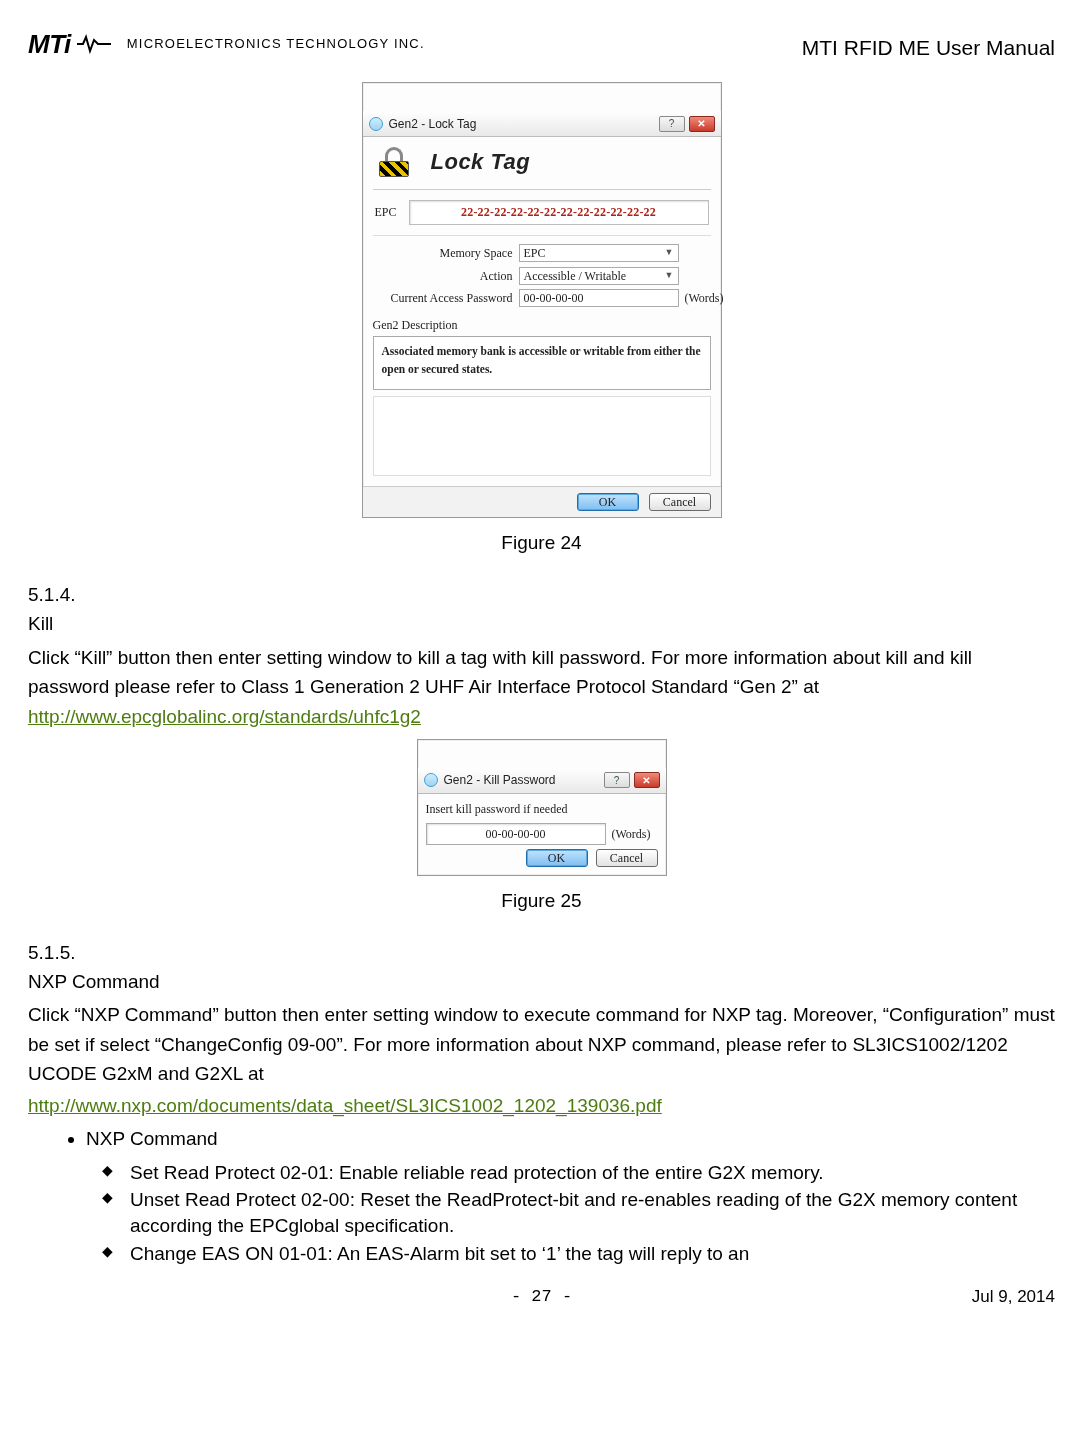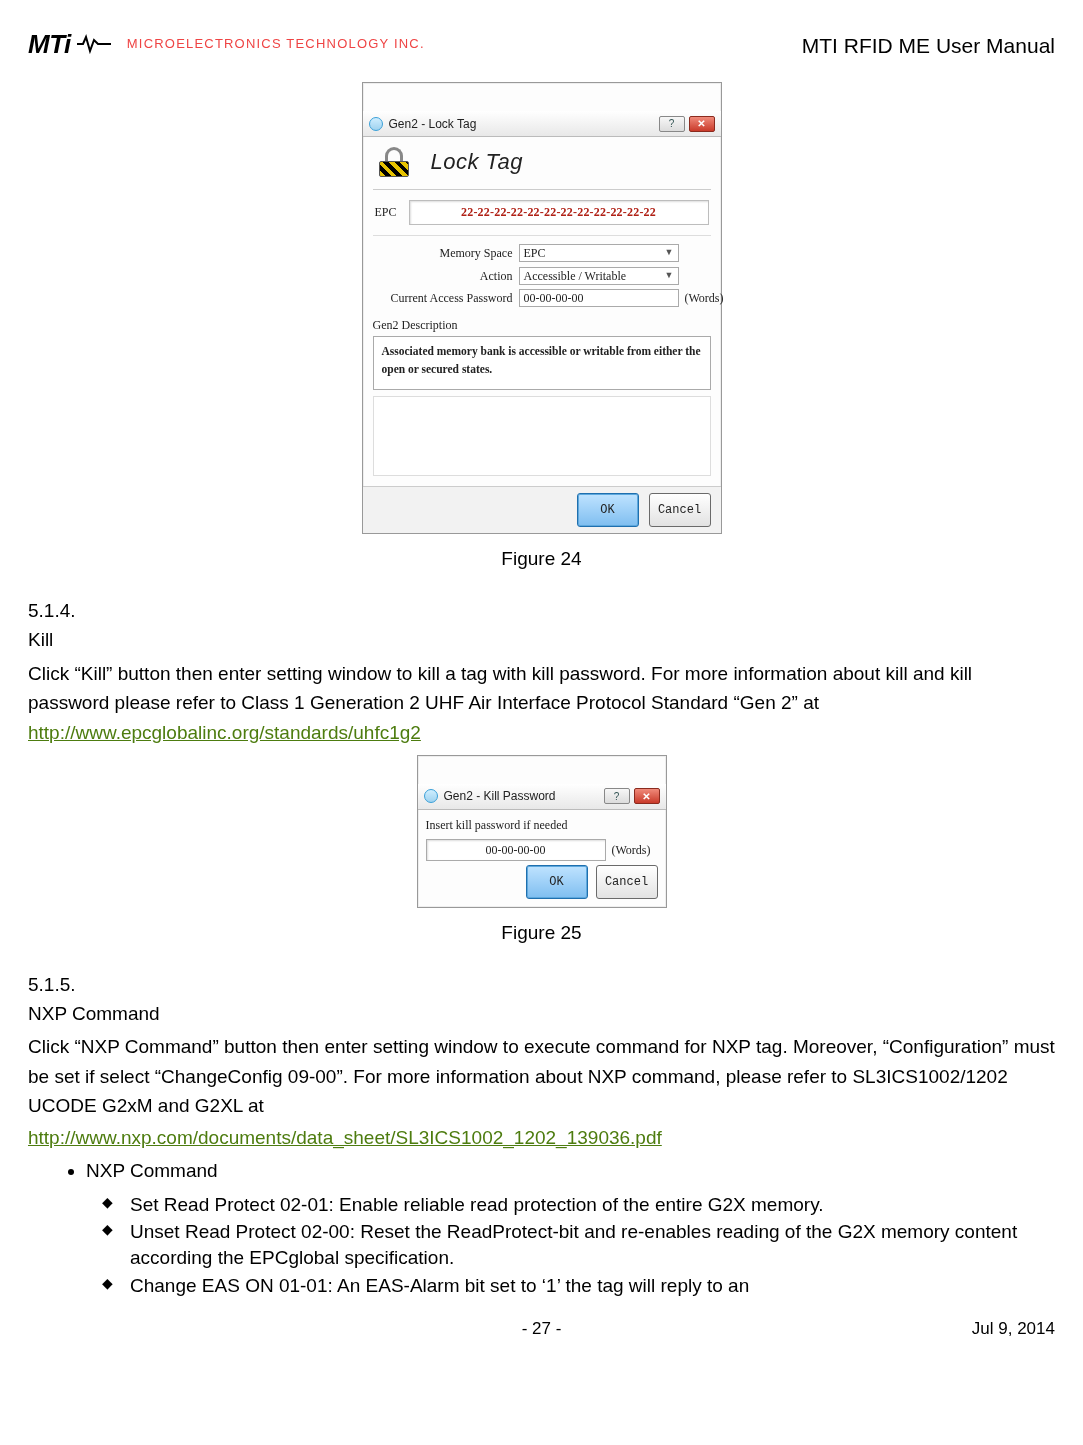--- a/index.html
+++ b/index.html
@@ -10,38 +10,38 @@
     padding: 24px 28px 8px 28px;
     width: 1083px;
     background: #fff;
     font-size: 19px;
     line-height: 1.55;
   }
   
   .page-header {
     display: flex;
     justify-content: space-between;
-    align-items: center;
+    align-items: flex-end;
     margin-bottom: 18px;
   }
   .logo-block { display: flex; align-items: center; gap: 6px; }
   .logo-mti {
     font-family: Arial, sans-serif;
     font-weight: 900;
     font-size: 26px;
     font-style: italic;
     position: relative;
     letter-spacing: -0.5px;
   }
   .logo-squiggle svg { display:block; }
   .logo-subtext {
     font-family: Arial, sans-serif;
     font-size: 13px;
     letter-spacing: 1.2px;
-    color: #ef4444;
+    color: #000000;
     margin-left: 10px;
   }
   .doc-title {
     font-size: 21px;
     margin-top: 4px;
   }
 
   
   .figure-wrap {
     display:flex;
@@ -120,21 +120,21 @@
   .lock-body{
     position:absolute; bottom:0; left:2px;
     width:30px; height:16px;
     background: repeating-linear-gradient(45deg,#e6c200 0 4px,#000 4px 8px);
     border:1px solid #555;
     border-radius: 2px;
   }
   .lock-big-title{
     font-family: Arial, sans-serif;
     font-size: 22px;
-    font-weight: 400;
+    font-weight: 700;
     font-style: italic;
     letter-spacing: 0.5px;
   }
 
   .epc-row{
     display:flex; align-items:center; gap:12px;
     padding: 6px 2px 10px 2px;
     border-bottom:1px solid #ddd;
   }
   .epc-field{
@@ -195,25 +195,25 @@
   .dialog-footer{
     border-top:1px solid #ccc;
     background: #f2f2f2;
     padding: 6px 10px;
     display:flex;
     justify-content:flex-end;
     gap:10px;
   }
   .dlg-btn{
     min-width: 62px;
-    height: 34px;
+    height: 18px;
     border:1px solid #6a6a6a;
     border-radius: 3px;
     background: linear-gradient(#fff,#e2e2e2);
-    font-family: Liberation Mono, monospace;
+    font-family: Liberation Serif, serif;
     font-size: 12px;
     display:flex; align-items:center; justify-content:center;
   }
   .dlg-btn.primary{
     border-color:#1f6fae;
     background: linear-gradient(#bfe3ff,#7fbef0);
     box-shadow: 0 0 0 1px #5da8dd inset;
   }
 
   .small-body-row{
@@ -285,20 +285,21 @@
     display:flex;
     justify-content:space-between;
     align-items:center;
     margin-top: 18px;
     font-size: 17px;
   }
   .page-footer .center{
     position:absolute;
     left:50%;
     transform:translateX(-50%);
+    font-family:Liberation Mono, monospace;
   }
   .page-footer-wrap{ position:relative; height:24px; margin-top:14px;}
 </style>
 </head>
 <body>
 
 <div class="page-header">
   <div class="logo-block">
     <span class="logo-mti">MTi</span>
     <span class="logo-squiggle">

